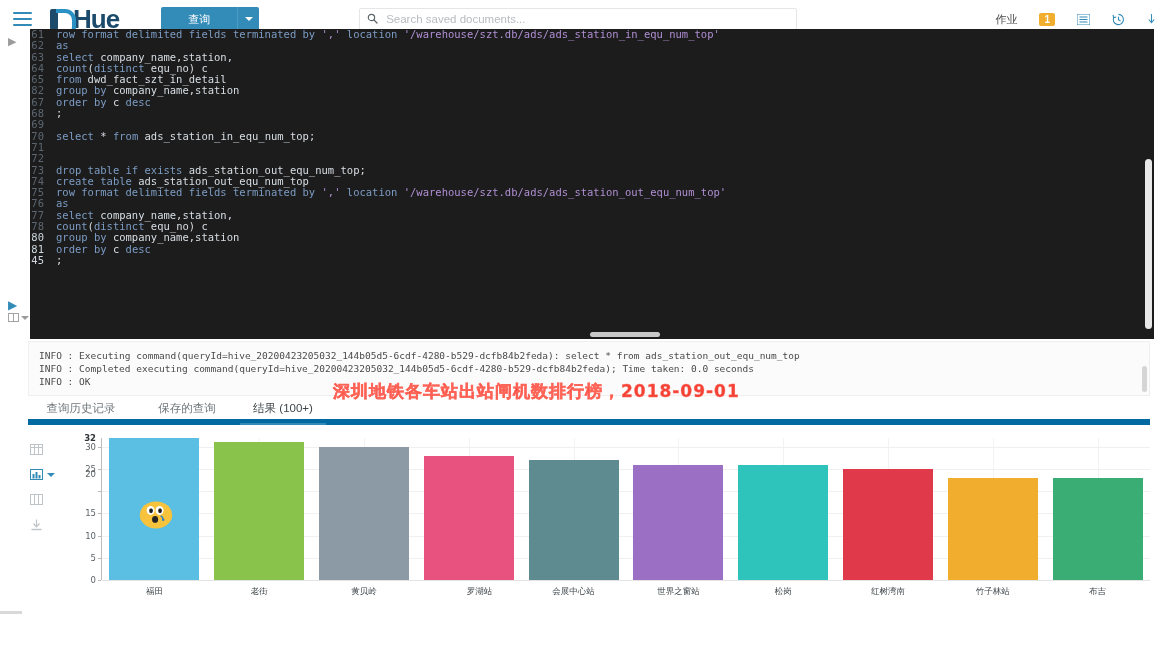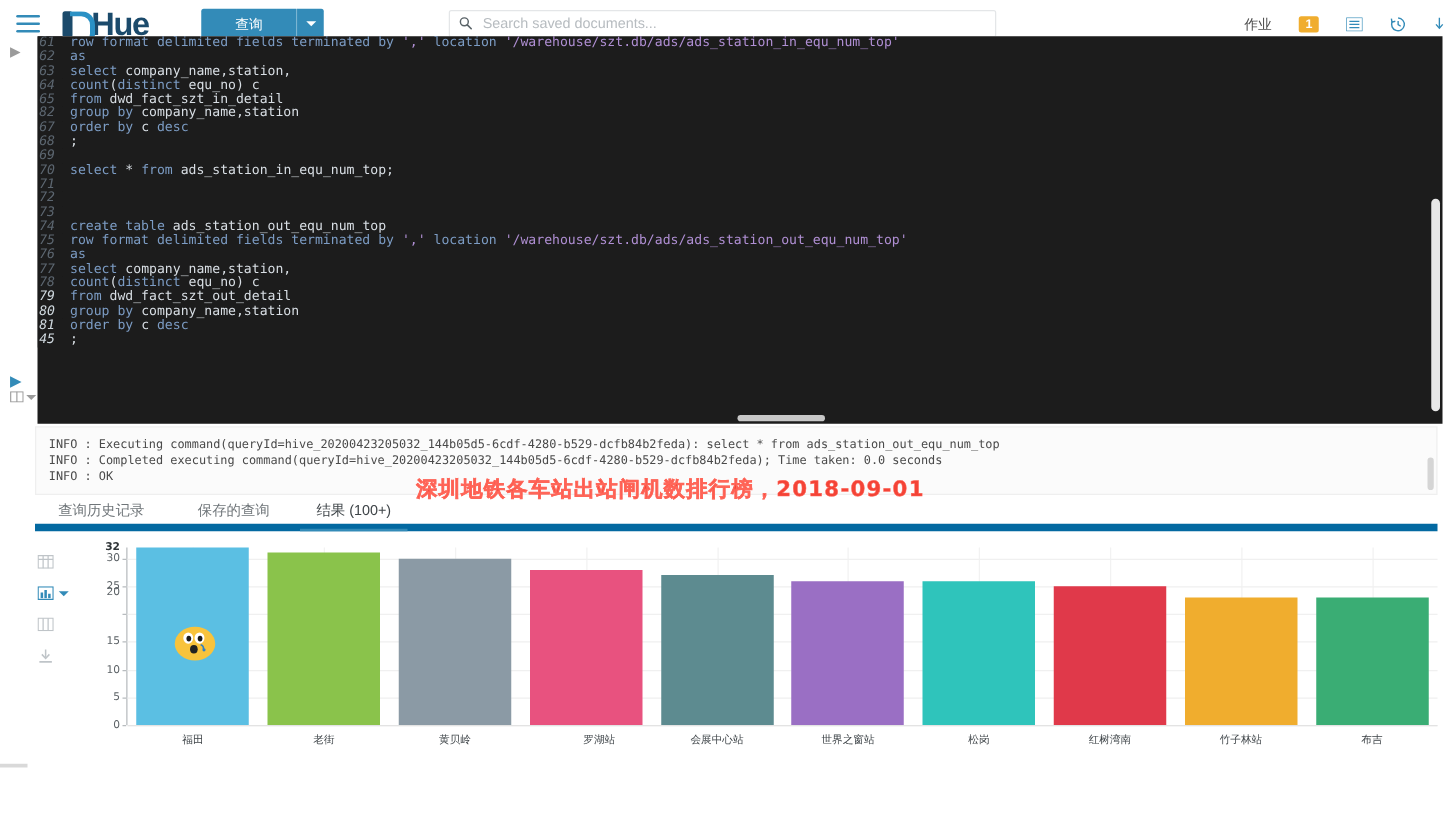--- a/index.html
+++ b/index.html
@@ -103,21 +103,21 @@
 
   #code-scroll {
     position: absolute; left: 30px; top: 0; width: 1124px; height: 310px;
     background: #1c1c1c; overflow: hidden;
     font-family: "DejaVu Sans Mono", "Liberation Mono", monospace;
     font-size: 10.5px; line-height: 11.3px;
   }
   .cl { display: flex; height: 11.3px; white-space: pre; }
   .ln {
     width: 20px; min-width: 20px; text-align: right; padding-right: 6px;
-    color: #5c6670; background: #1c1c1c; user-select: none; font-style: italic;
+    color: #5c6670; background: #1c1c1c; user-select: none;
   }
   .ln.hl { color: #cfd8de; }
   .ctext { padding-left: 6px; }
   .kw { color: #7c9cc4; }
   .id { color: #d8dee4; }
   .str { color: #b08fd4; }
   .fn { color: #7c9cc4; }
   .pl { color: #d8dee4; }
   .cursor {
     display: inline-block; width: 1px; height: 9px; background: #dfe3e6;
@@ -305,27 +305,26 @@
         <div class="cl"><span class="ln">63</span><span class="ctext"><span class="kw">select </span><span class="id">company_name,station,</span></span></div>
         <div class="cl"><span class="ln">64</span><span class="ctext"><span class="fn">count</span><span class="pl">(</span><span class="kw">distinct </span><span class="id">equ_no</span><span class="pl">) </span><span class="id">c</span></span></div>
         <div class="cl"><span class="ln">65</span><span class="ctext"><span class="kw">from </span><span class="id">dwd_fact_szt_in_detail</span></span></div>
         <div class="cl"><span class="ln">82</span><span class="ctext"><span class="kw">group by </span><span class="id">company_name,station</span></span></div>
         <div class="cl"><span class="ln">67</span><span class="ctext"><span class="kw">order by </span><span class="id">c </span><span class="kw">desc</span></span></div>
         <div class="cl"><span class="ln">68</span><span class="ctext"><span class="pl">;</span></span></div>
         <div class="cl"><span class="ln">69</span><span class="ctext"><span class="pl"></span></span></div>
         <div class="cl"><span class="ln">70</span><span class="ctext"><span class="kw">select </span><span class="pl">* </span><span class="kw">from </span><span class="id">ads_station_in_equ_num_top;</span></span></div>
         <div class="cl"><span class="ln">71</span><span class="ctext"><span class="pl"></span></span></div>
         <div class="cl"><span class="ln">72</span><span class="ctext"><span class="pl"></span></span></div>
-        <div class="cl"><span class="ln">73</span></div>
+        <div class="cl"><span class="ln">73</span><span class="ctext"><span class="kw">drop table if exists </span><span class="id">ads_station_out_equ_num_top;</span></span></div>
         <div class="cl"><span class="ln">74</span><span class="ctext"><span class="kw">create table </span><span class="id">ads_station_out_equ_num_top</span></span></div>
         <div class="cl"><span class="ln">75</span><span class="ctext"><span class="kw">row format delimited fields terminated by </span><span class="str">','</span><span class="kw"> location </span><span class="str">'/warehouse/szt.db/ads/ads_station_out_equ_num_top'</span></span></div>
         <div class="cl"><span class="ln">76</span><span class="ctext"><span class="kw">as</span></span></div>
         <div class="cl"><span class="ln">77</span><span class="ctext"><span class="kw">select </span><span class="id">company_name,station,</span></span></div>
         <div class="cl"><span class="ln">78</span><span class="ctext"><span class="fn">count</span><span class="pl">(</span><span class="kw">distinct </span><span class="id">equ_no</span><span class="pl">) </span><span class="id">c</span></span></div>
-        <div class="cl"><span class="ln hl">79</span><span class="ctext"><span class="kw">from </span><span class="id">dwd_fact_szt_out_detail</span></span></div>
         <div class="cl"><span class="ln hl">80</span><span class="ctext"><span class="kw">group by </span><span class="id">company_name,station</span></span></div>
         <div class="cl"><span class="ln hl">81</span><span class="ctext"><span class="kw">order by </span><span class="id">c </span><span class="kw">desc</span></span></div>
         <div class="cl"><span class="ln hl">45</span><span class="ctext"><span class="pl">;</span></span></div>
       </div>
     <div id="code-vscroll"></div>
     <div id="code-hscroll"></div>
   </div>
 </div>
 
 <div id="log-panel">

